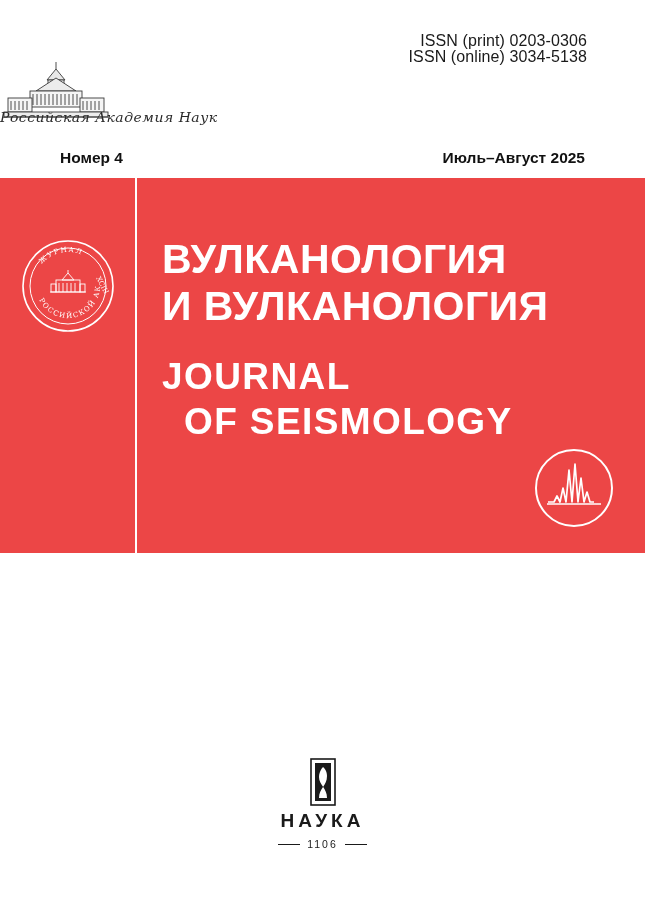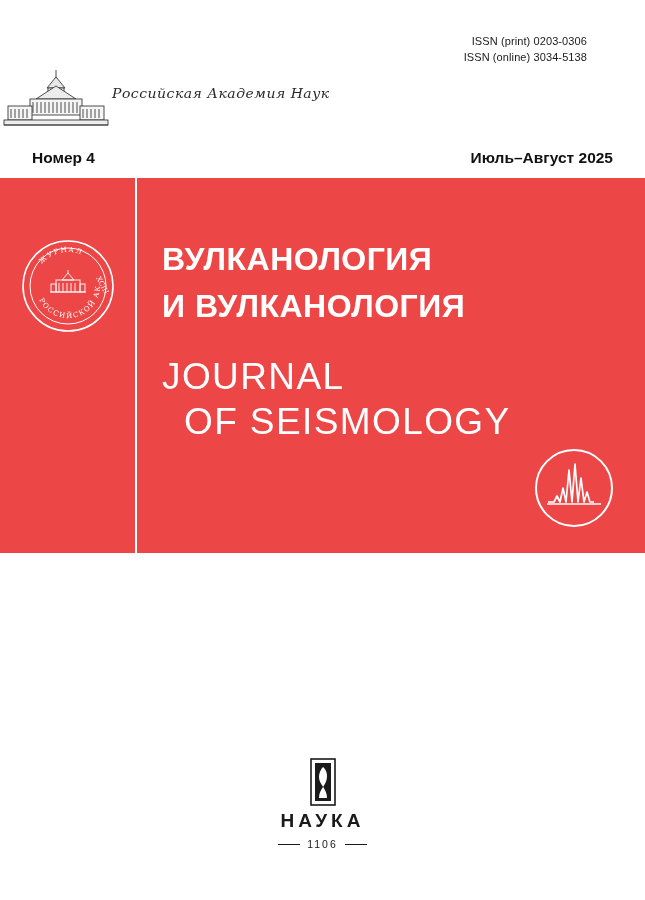--- a/index.html
+++ b/index.html
@@ -22,35 +22,35 @@
     height: 900px;
     box-sizing: border-box;
   }
 
   
   .issn-block {
     position: absolute;
     top: 33px;
     right: 58px;
     text-align: right;
-    font-size: 11px;
+    font-size: 16px;
     line-height: 16px;
     color: #1a1a1a;
     letter-spacing: 0.1px;
   }
 
   
   .ras-emblem {
     position: absolute;
-    top: 68px;
-    left: 0;
-    width: 645px;
-    display: flex;
-    flex-direction: row;
-    align-items: center;
+    top: 60px;
+    left: 0;
+    width: 645px;
+    display: flex;
+    flex-direction: column;
+    align-items: flex-start;
   }
   .ras-emblem svg { display: block; }
   .ras-caption {
     margin-top: -13px;
     font-family: "DejaVu Serif", serif;
     font-style: italic;
     font-size: 14px;
     color: #2a2a2a;
     letter-spacing: 0.5px;
     transform: scaleY(0.95);
@@ -59,21 +59,21 @@
   
   .issue-line {
     position: absolute;
     top: 146px;
     left: 0;
     width: 645px;
     height: 24px;
     display: flex;
     justify-content: space-between;
     align-items: center;
-    padding: 0 32px;
+    padding: 0 60px;
     box-sizing: border-box;
     font-size: 15.5px;
     font-weight: bold;
     color: #111111;
   }
 
   
   .red-panel {
     position: absolute;
     top: 178px;
@@ -104,28 +104,28 @@
   
   .titles {
     position: absolute;
     top: 58px;
     left: 162px;
     width: 460px;
   }
   .title-ru {
     color: #ffffff;
     font-weight: bold;
-    font-size: 32px;
+    font-size: 41px;
     line-height: 47px;
     letter-spacing: 0.5px;
   }
   .title-en {
     margin-top: 24px;
     color: #ffffff;
-    font-weight: normal;
+    font-weight: bold;
     font-size: 37px;
     line-height: 45px;
     letter-spacing: 1.4px;
   }
   .title-en .en-line2,
   .title-en .en-line3 { display: block; padding-left: 22px; }
 
   
   .wave-badge {
     position: absolute;

